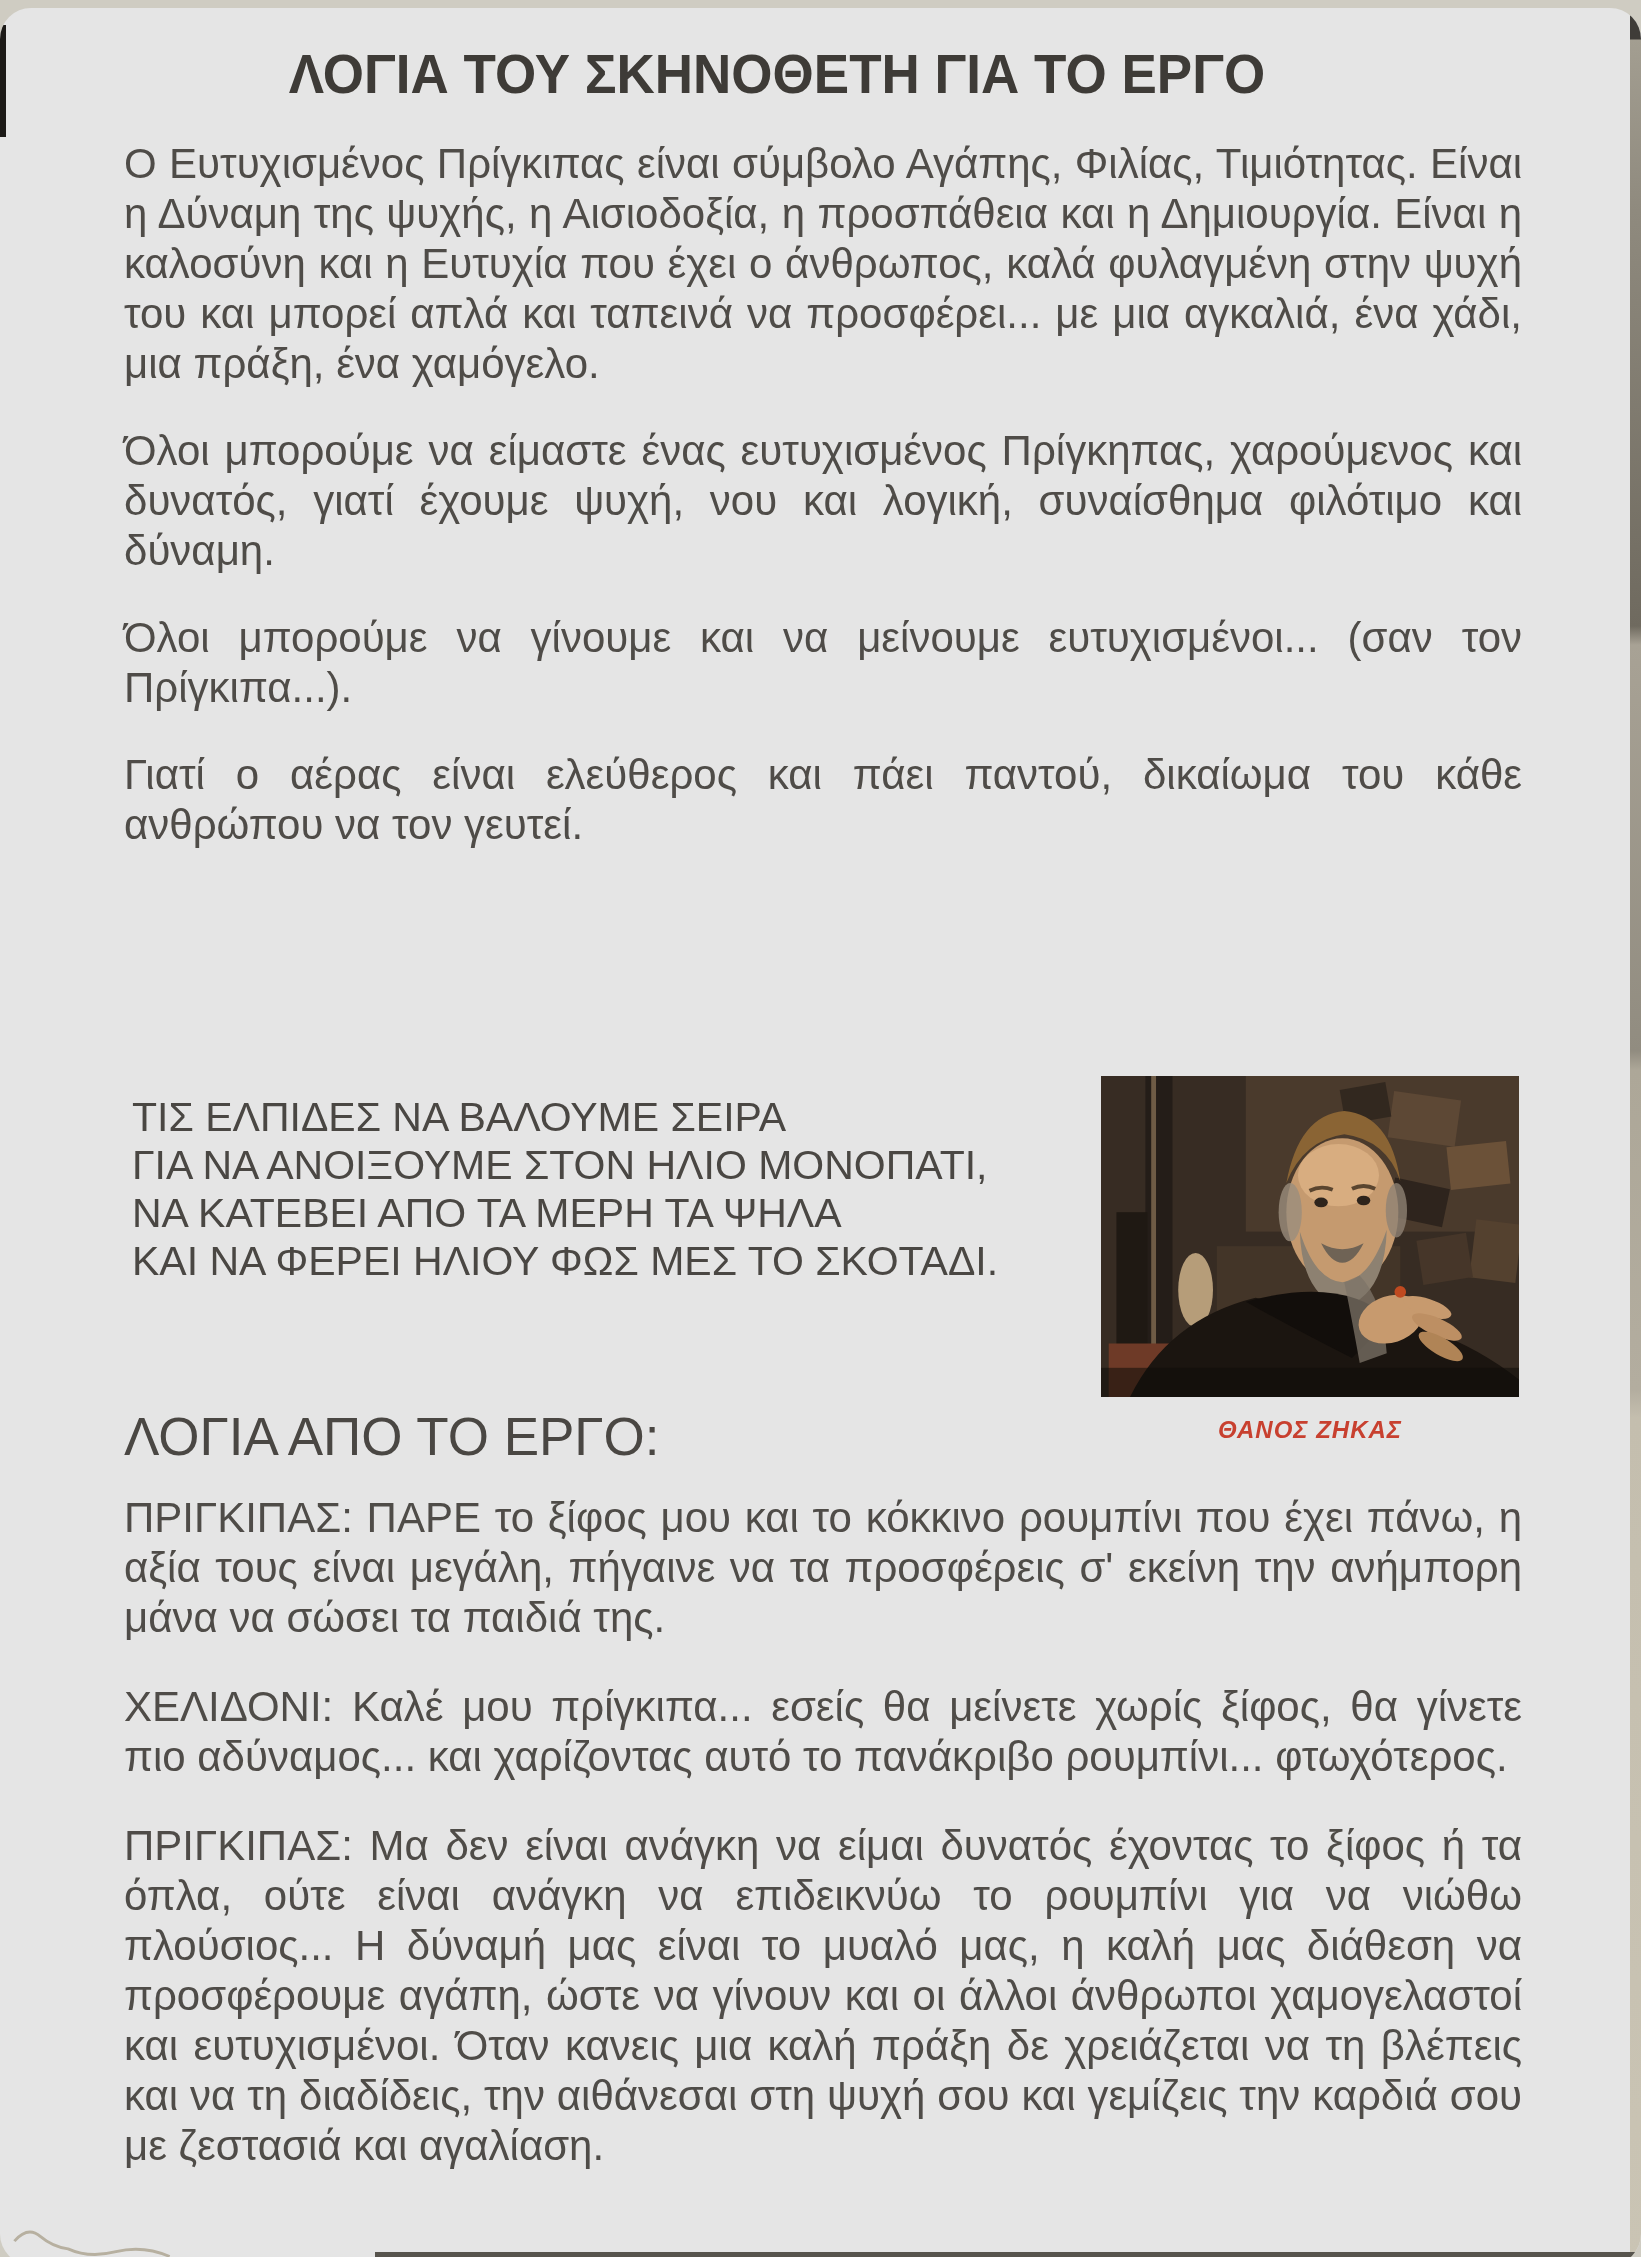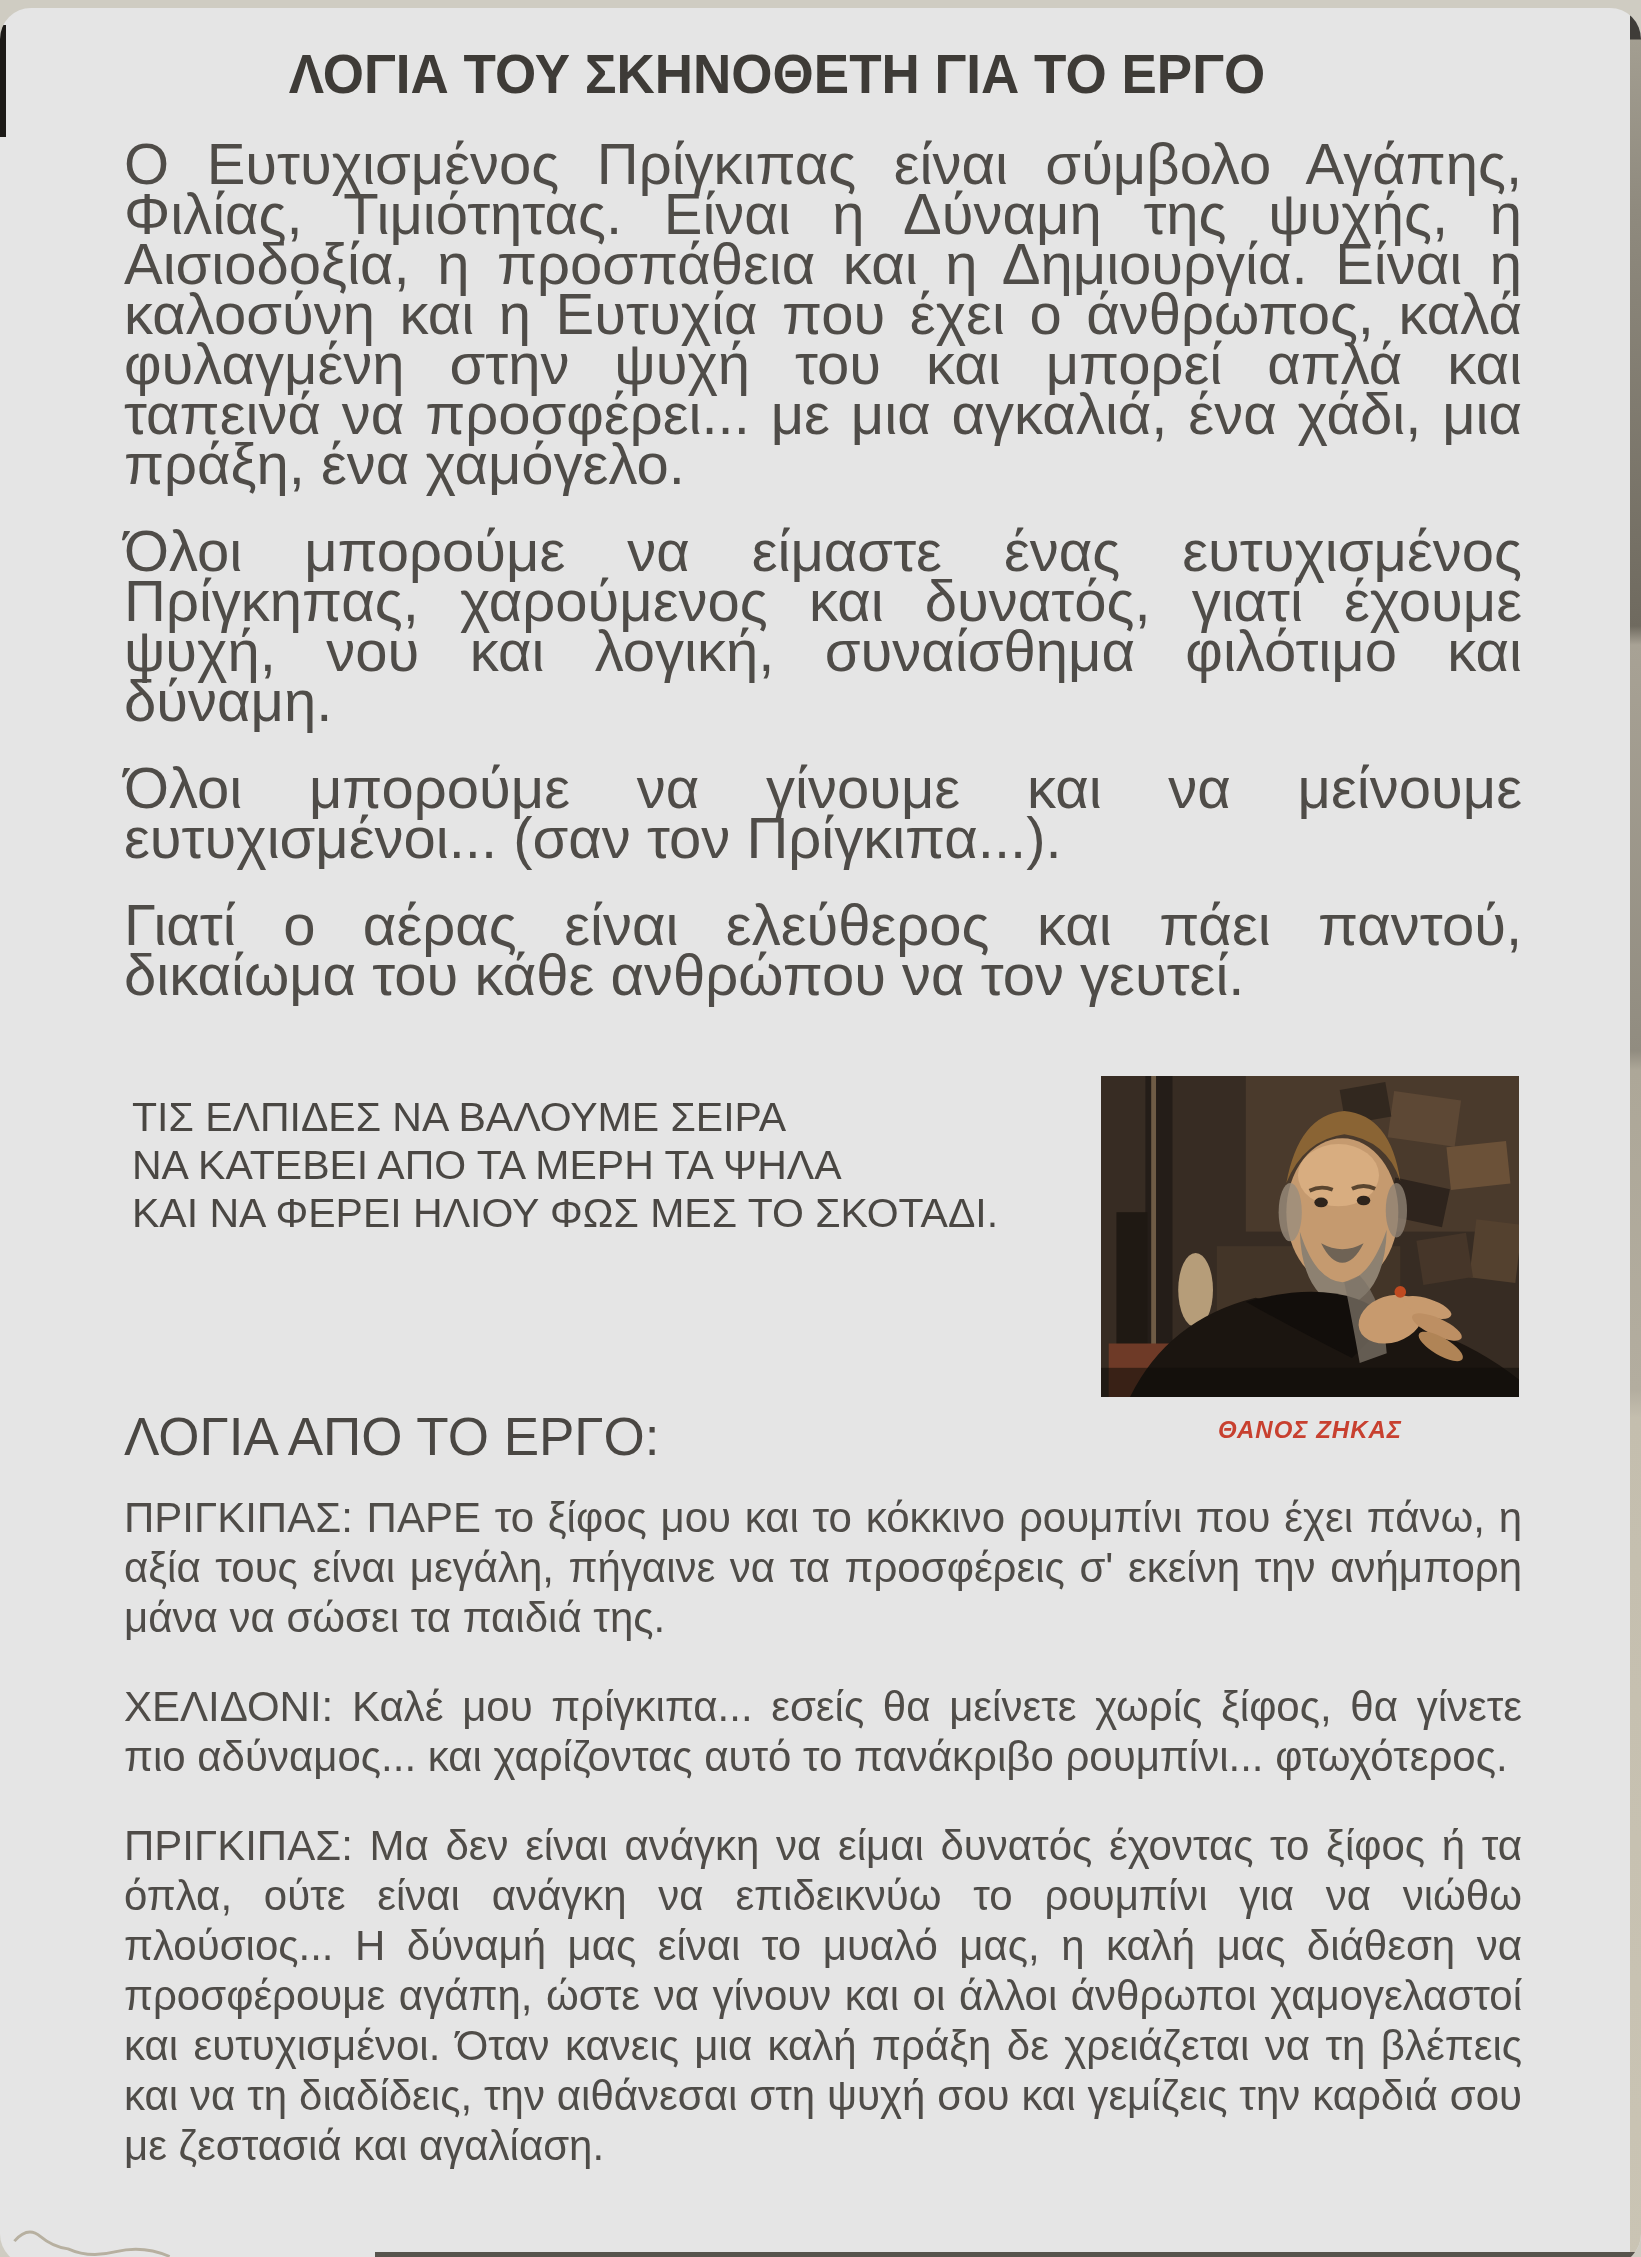--- a/index.html
+++ b/index.html
@@ -8,21 +8,21 @@
     background:#e5e5e5;overflow:hidden;
     font-family:"Liberation Sans",sans-serif;color:#4f4c48;border-radius:31px;
   }
   .title{
     position:absolute;top:35px;left:0;width:1554px;text-align:center;
     font-size:53px;font-weight:bold;color:#3e3b37;letter-spacing:0;
     transform:scaleY(1.04);
   }
   .sec1{
     position:absolute;left:124px;top:131px;width:1398px;
-    font-size:58px;line-height:50px;text-align:justify;
+    font-size:42px;line-height:50px;text-align:justify;
   }
   .sec1 p{margin:0 0 37px 0;}
   .poem{
     position:absolute;left:132px;top:1085px;width:1004px;
     font-size:41px;line-height:48px;color:#4a4743;white-space:nowrap;
   }
   .photo{
     position:absolute;left:1101px;top:1068px;width:418px;height:321px;
     box-shadow:inset 0 0 7.7px rgba(0,0,0,.45);
     background:#372c23;
@@ -66,20 +66,21 @@
 
   <div class="sec1">
     <p>Ο Ευτυχισμένος Πρίγκιπας είναι σύμβολο Αγάπης, Φιλίας, Τιμιότητας. Είναι η Δύναμη της ψυχής, η Αισιοδοξία, η προσπάθεια και η Δημιουργία. Είναι η καλοσύνη και η Ευτυχία που έχει ο άνθρωπος, καλά φυλαγμένη στην ψυχή του και μπορεί απλά και ταπεινά να προσφέρει... με μια αγκαλιά, ένα χάδι, μια πράξη, ένα χαμόγελο.</p>
     <p>Όλοι μπορούμε να είμαστε ένας ευτυχισμένος Πρίγκηπας, χαρούμενος και δυνατός, γιατί έχουμε ψυχή, νου και λογική, συναίσθημα φιλότιμο και δύναμη.</p>
     <p>Όλοι μπορούμε να γίνουμε και να μείνουμε ευτυχισμένοι... (σαν τον Πρίγκιπα...).</p>
     <p>Γιατί ο αέρας είναι ελεύθερος και πάει παντού, δικαίωμα του κάθε ανθρώπου να τον γευτεί.</p>
   </div>
 
   <div class="poem">
     <div>ΤΙΣ ΕΛΠΙΔΕΣ ΝΑ ΒΑΛΟΥΜΕ ΣΕΙΡΑ</div>
+    <div>ΓΙΑ ΝΑ ΑΝΟΙΞΟΥΜΕ ΣΤΟΝ ΗΛΙΟ ΜΟΝΟΠΑΤΙ,</div>
     <div>ΝΑ ΚΑΤΕΒΕΙ ΑΠΟ ΤΑ ΜΕΡΗ ΤΑ ΨΗΛΑ</div>
     <div>ΚΑΙ ΝΑ ΦΕΡΕΙ ΗΛΙΟΥ ΦΩΣ ΜΕΣ ΤΟ ΣΚΟΤΑΔΙ.</div>
   </div>
 
   <div class="photo">
     <svg viewBox="0 0 433 330" preserveAspectRatio="none">
       <rect x="0" y="0" width="433" height="330" fill="#372c23"></rect>
 
       <rect x="150" y="0" width="283" height="160" fill="#4a3a2c"></rect>
       <rect x="300" y="20" width="70" height="48" fill="#5d4835" transform="rotate(8 335 44)"></rect>

